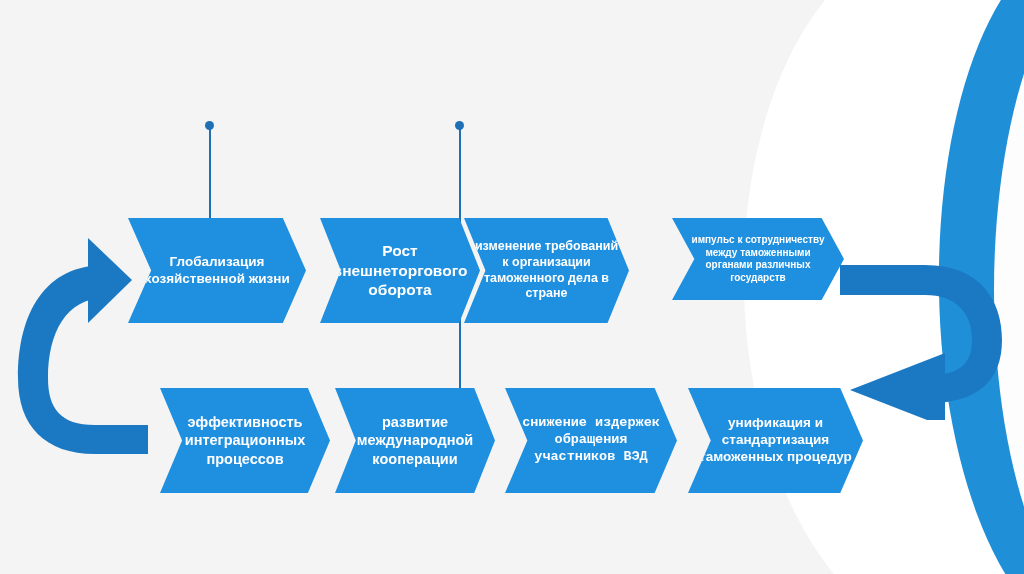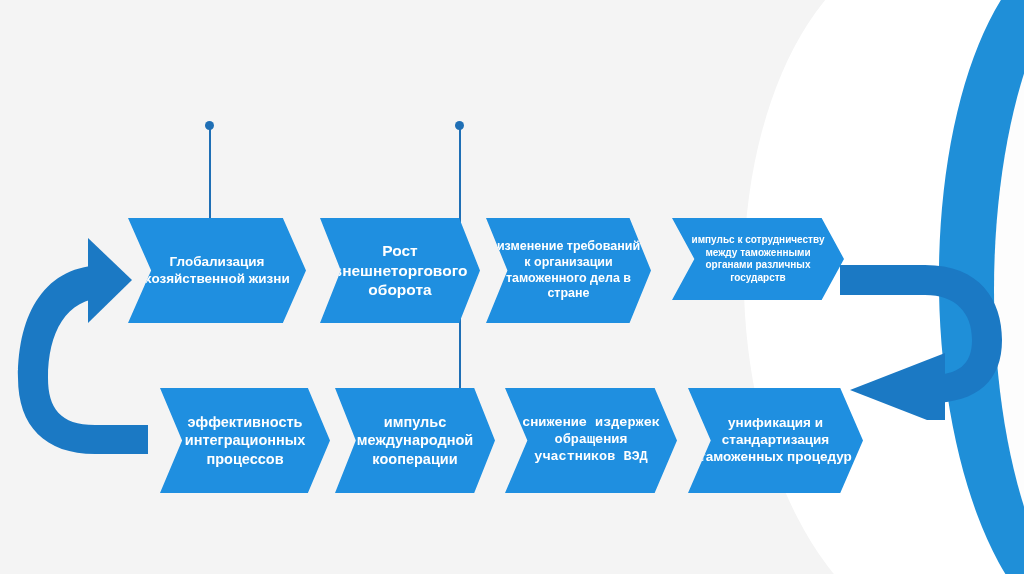--- a/index.html
+++ b/index.html
@@ -131,34 +131,34 @@
   </svg>
 
   <div class="chev chev-top-first" style="left:128px; top:218px; width:178px; height:105px; font-size:13.5px;">
     <span>Глобализация хозяйственной жизни</span>
   </div>
 
   <div class="chev chev-top" style="left:320px; top:218px; width:160px; height:105px; font-size:15.5px;">
     <span>Рост внешнеторгового оборота</span>
   </div>
 
-  <div class="chev chev-top" style="left:486px; top:218px; width:165px; height:105px; font-size:12.5px;">
+  <div class="chev chev-top" style="left:464px; top:218px; width:165px; height:105px; font-size:12.5px;">
     <span>изменение требований к организации таможенного дела в стране</span>
   </div>
 
   <div class="chev chev-top" style="left:672px; top:218px; width:172px; height:82px; font-size:10px;">
     <span>импульс к сотрудничеству между таможенными органами различных государств</span>
   </div>
 
   <div class="chev chev-bottom" style="left:160px; top:388px; width:170px; height:105px; font-size:14.5px;">
     <span>эффективность интеграционных процессов</span>
   </div>
 
   <div class="chev chev-bottom" style="left:335px; top:388px; width:160px; height:105px; font-size:14.5px;">
-    <span>импульс международной кооперации</span>
+    <span>развитие международной кооперации</span>
   </div>
 
   <div class="chev chev-bottom" style="left:505px; top:388px; width:172px; height:105px; font-size:13.5px;font-family:Liberation Mono, monospace;">
     <span>снижение издержек обращения участников ВЭД</span>
   </div>
 
   <div class="chev chev-bottom" style="left:688px; top:388px; width:175px; height:105px; font-size:13.5px;">
     <span>унификация и стандартизация таможенных процедур</span>
   </div>
 

